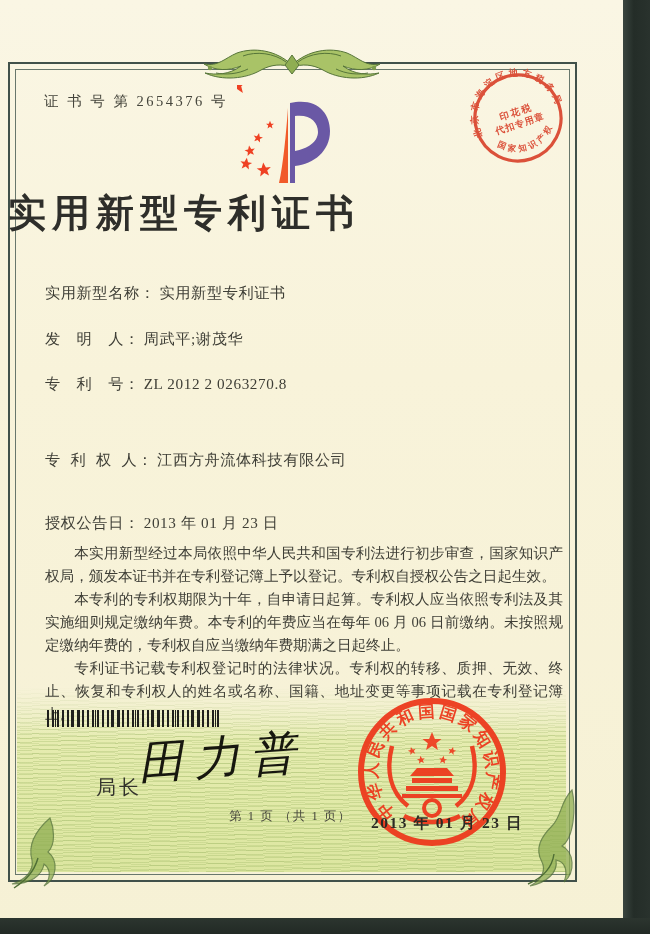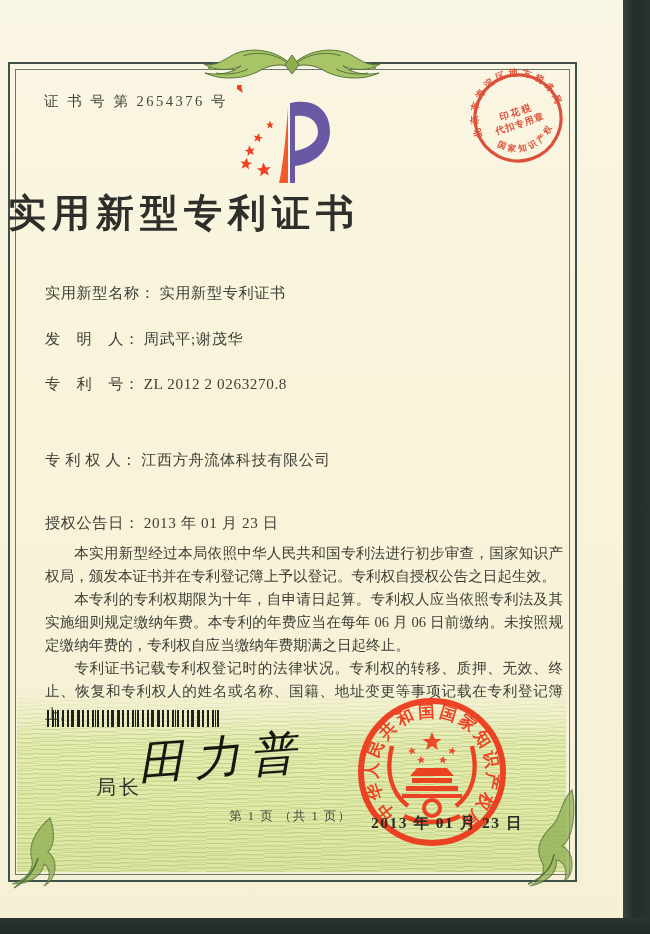--- a/index.html
+++ b/index.html
@@ -21,21 +21,21 @@
        repeating-linear-gradient(178deg, rgba(148,176,92,.30) 0 1px, rgba(0,0,0,0) 1px 4px),
        repeating-linear-gradient(183deg, rgba(148,176,92,.22) 0 1px, rgba(0,0,0,0) 1px 5px),
        linear-gradient(180deg,#eef0c8 0%,#e6ecb0 30%,#e0e9a6 70%,#dce6a0 100%);}
   #guilloche:after{content:"";position:absolute;left:0;top:0;width:100%;height:52px;
      background:linear-gradient(180deg,#f7f2d8 0%,rgba(247,242,216,0) 100%);}
   
   #cert-no{left:44px;top:92px;font-size:14.5px;letter-spacing:2.5px;color:#45453c;}
   #title{left:8px;top:188px;width:565px;text-align:left;font-size:38px;
          letter-spacing:6px;font-weight:600;color:#2e2e2a;}
   .field{left:45px;width:520px;font-size:15.2px;color:#3e3e36;letter-spacing:.6px;}
-  .field .lbl{margin-right:4px;}
+  .field .lbl{margin-right:4px;font-family:Liberation Mono, monospace;}
   #f0{top:283px}#f1{top:329px}#f2{top:374px}#f3{top:419px}#f4{top:450px}#f5{top:513px}
   #body-text{left:45px;top:542px;width:518px;font-size:14.6px;line-height:23px;
          color:#3e3e36;text-align:justify;}
   #body-text p{margin:0;text-indent:2em;}
   #barcode{left:47px;top:710px;width:172px;height:17px;
      background:
        repeating-linear-gradient(90deg,#20201d 0 2px,rgba(0,0,0,0) 2px 5px),
        repeating-linear-gradient(90deg,#20201d 0 1px,rgba(0,0,0,0) 1px 8px);}
   #sig-role{left:96px;top:774px;font-size:20px;letter-spacing:3px;color:#33332c;}
   #sig-name{left:138px;top:733px;font-size:46px;font-style:italic;color:#17170f;

